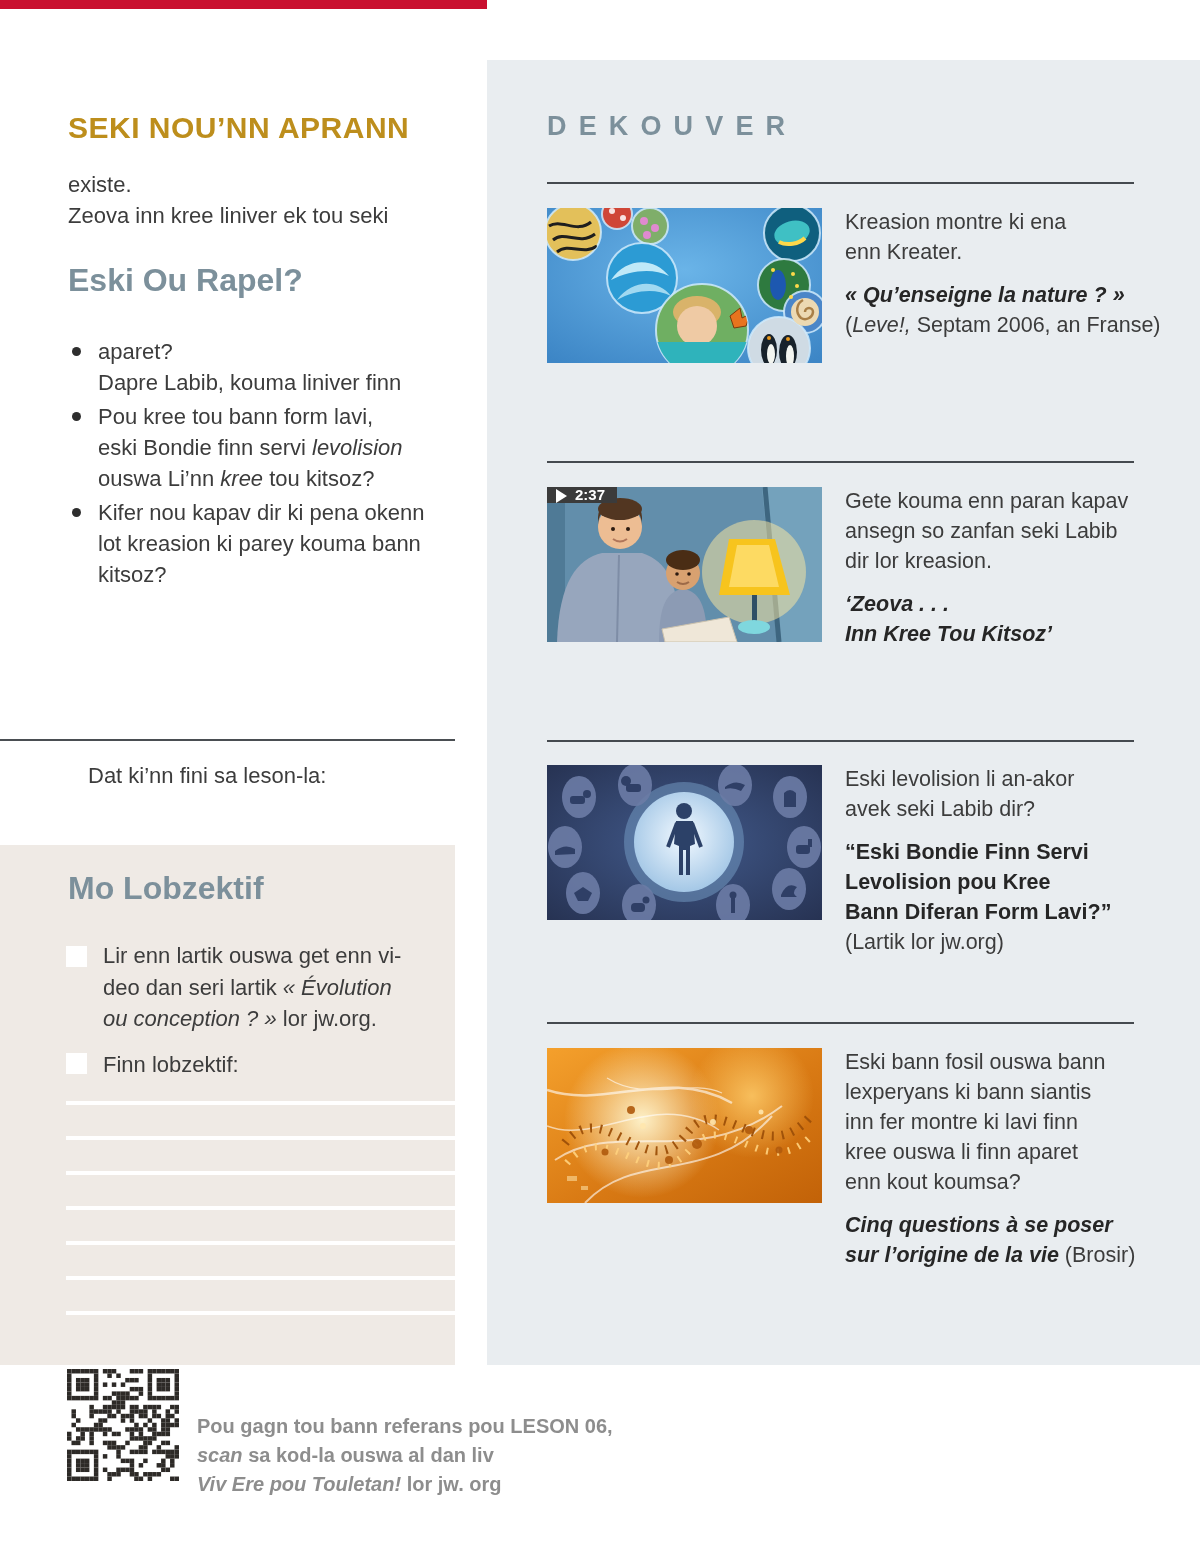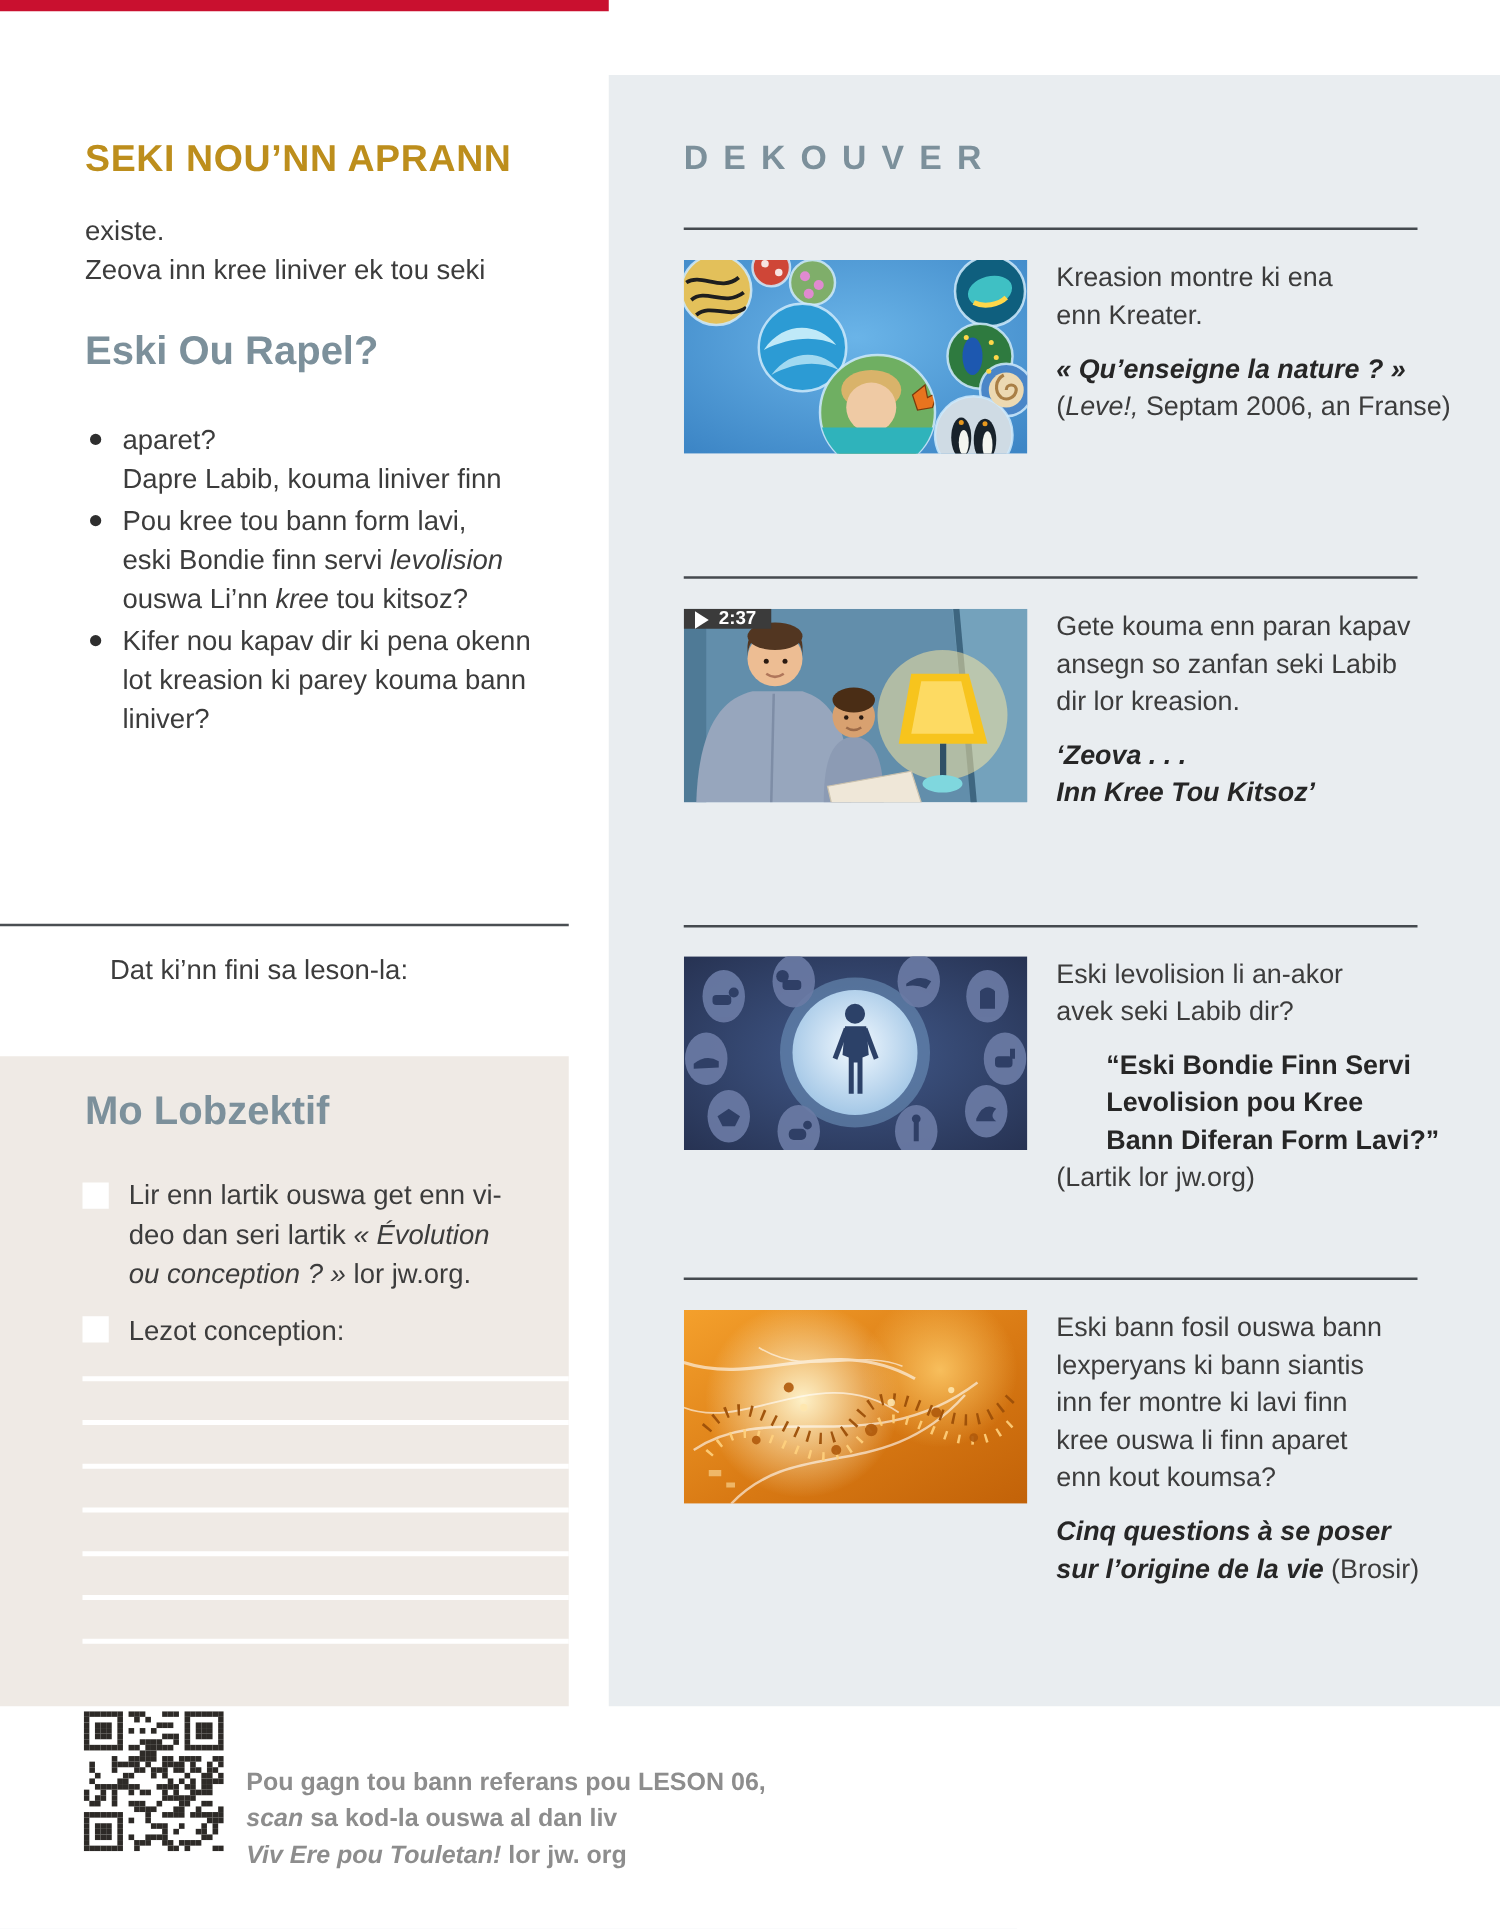--- a/index.html
+++ b/index.html
@@ -4,21 +4,21 @@
 <style>
   html,body{margin:0;padding:0;}
   body{
     width:1200px;height:1543px;position:relative;background:#ffffff;
     font-family:"Liberation Sans", sans-serif;color:#3c3c3c;
     -webkit-font-smoothing:antialiased;overflow:hidden;
   }
   .abs{position:absolute;}
   .line{white-space:nowrap;}
   .si{font-style:italic;}
-  .sb{font-weight:700;color:#262626;margin-left:40px;}
+  .sb{font-weight:700;color:#262626;}
   .sbi{font-weight:700;font-style:italic;color:#262626;}
 
   
   .redbar{left:0;top:0;width:487px;height:9px;background:#c9102f;}
 
   
   .panel{left:487px;top:60px;width:713px;height:1305px;background:#e9edf0;}
 
   
   .h-gold{left:68px;top:111px;font-size:30px;font-weight:700;color:#bd8e1c;letter-spacing:.5px;}
@@ -85,39 +85,39 @@
         <div class="line"><span>Pou kree tou bann form lavi,</span></div>
         <div class="line"><span>eski Bondie finn servi </span><span class="si">levolision</span></div>
         <div class="line"><span>ouswa Li’nn </span><span class="si">kree</span><span> tou kitsoz?</span></div>
       </div>
   </div>
   <div class="bullet">
     <span class="dot"></span>
     <div>
         <div class="line"><span>Kifer nou kapav dir ki pena okenn</span></div>
         <div class="line"><span>lot kreasion ki parey kouma bann</span></div>
-        <div class="line"><span>liniver?</span></div>
+        <div class="line"><span>kitsoz?</span></div>
       </div>
   </div>
 </div>
 
 <div class="abs divider-left"></div>
 <div class="abs date-label">Dat ki’nn fini sa leson-la:</div>
 
 <div class="abs objbox"></div>
 <div class="abs h-obj">Mo Lobzektif</div>
 <div class="abs checkbox cb1"></div>
 <div class="abs obj-item-text obj1">
     <div class="line"><span>Lir enn lartik ouswa get enn vi-</span></div>
     <div class="line"><span>deo dan seri lartik </span><span class="si">« Évolution</span></div>
     <div class="line"><span class="si">ou conception ? »</span><span> lor jw.org.</span></div>
   </div>
 <div class="abs checkbox cb2"></div>
 <div class="abs obj-item-text obj2">
-    <div class="line"><span>Lezot conception:</span></div>
+    <div class="line"><span>Finn lobzektif:</span></div>
   </div>
 <div id="ruled-lines">
     <div class="abs ruled" style="top: 1101px;"></div>
     <div class="abs ruled" style="top: 1136px;"></div>
     <div class="abs ruled" style="top: 1171px;"></div>
     <div class="abs ruled" style="top: 1206px;"></div>
     <div class="abs ruled" style="top: 1241px;"></div>
     <div class="abs ruled" style="top: 1276px;"></div>
     <div class="abs ruled" style="top: 1311px;"></div>
   </div>

